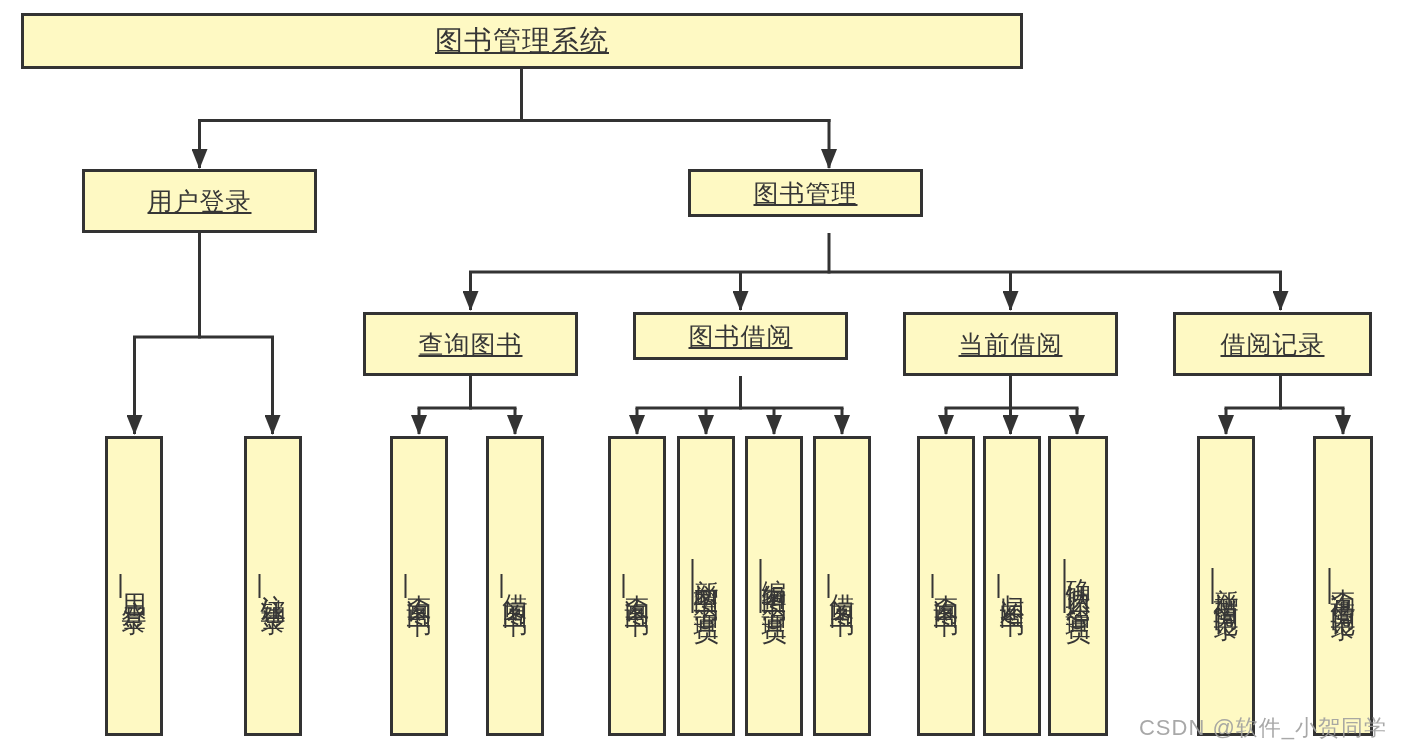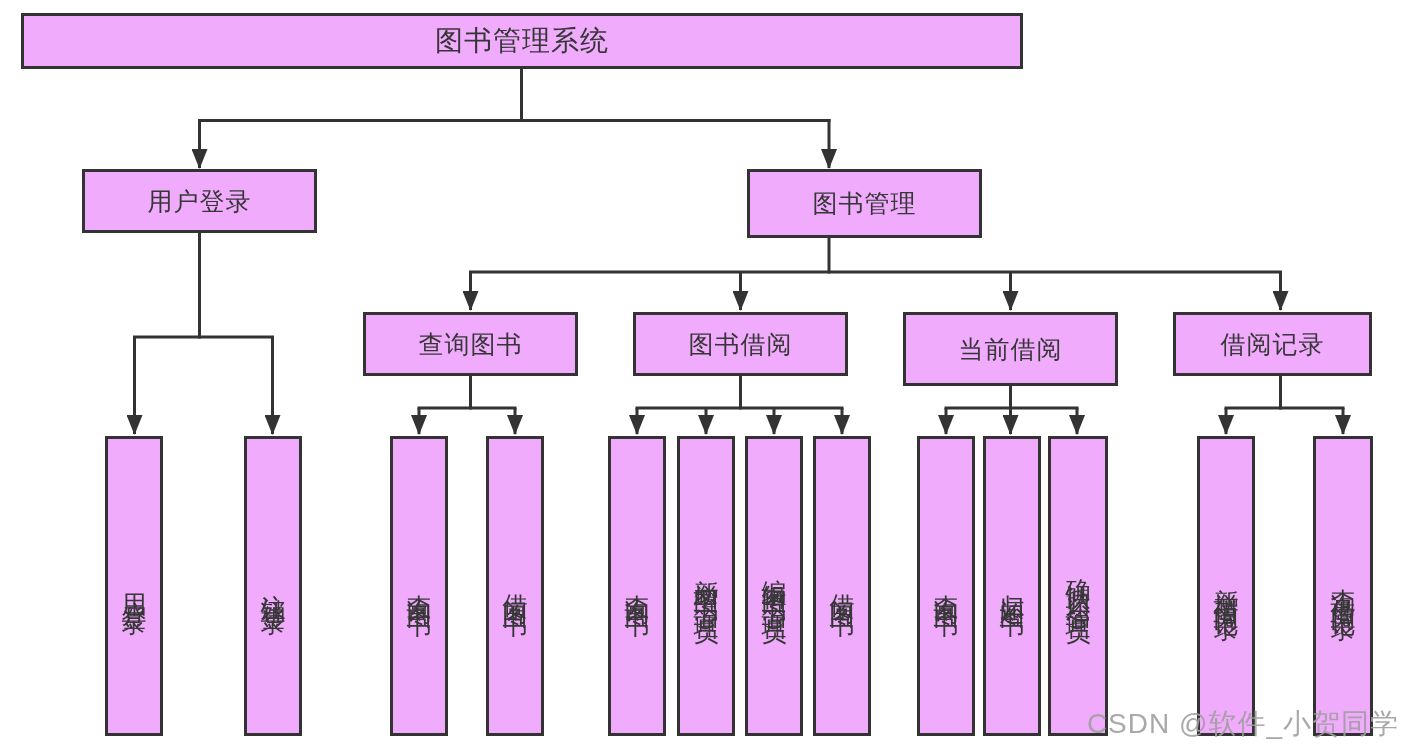--- a/index.html
+++ b/index.html
@@ -10,42 +10,43 @@
     background: #ffffff;
     font-family: "Liberation Sans", "DejaVu Sans", sans-serif;
     overflow: hidden;
   }
   .wires { position: absolute; left: 0; top: 0; width: 1405px; height: 747px; }
   .wire { stroke: #333333; stroke-width: 3; fill: none; }
   .node {
     position: absolute;
     box-sizing: border-box;
     border: 3px solid #333333;
-    background: #f0abfc;
+    background: #fef9c3;
     color: #363636;
     display: flex;
     align-items: center;
     justify-content: center;
     text-align: center;
+    text-decoration: underline;
   }
   .hnode { font-size: 25px; letter-spacing: 1px; }
   .rootnode { font-size: 28px; letter-spacing: 1px; }
   .vnode { font-size: 25px; }
   .vtext {
     writing-mode: vertical-rl;
     text-orientation: mixed;
     letter-spacing: 6px;
     line-height: 1;
     white-space: nowrap;
   }
   .watermark {
     position: absolute;
-    right: 6px;
+    right: 18px;
     bottom: 4px;
-    font-size: 28px;
+    font-size: 22px;
     color: rgba(158, 158, 158, 0.9);
     letter-spacing: 1px;
     z-index: 5;
     white-space: nowrap;
   }
 </style>
 </head>
 <body>
 
 <div class="stage">
@@ -94,25 +95,25 @@
 
     <path class="wire" d="M1280.5 376 V409.5"></path>
     <path class="wire" d="M1224.5 408 H1344.5"></path>
     <path class="wire" d="M1226 408 V434" marker-end="url(#arw)"></path>
     <path class="wire" d="M1343 408 V434" marker-end="url(#arw)"></path>
   </svg>
 
   <div class="node rootnode" style="left:21px; top:13px; width:1002px; height:56px;">图书管理系统</div>
 
   <div class="node hnode" style="left:82px; top:169px; width:235px; height:64px;">用户登录</div>
-  <div class="node hnode" style="left:747px; top:169px; width:235px; height:69px;">图书管理</div>
+  <div class="node hnode" style="left:688px; top:169px; width:235px; height:48px;">图书管理</div>
 
   <div class="node hnode" style="left:363px; top:312px; width:215px; height:64px;">查询图书</div>
-  <div class="node hnode" style="left:633px; top:312px; width:215px; height:64px;">图书借阅</div>
-  <div class="node hnode" style="left:903px; top:312px; width:215px; height:74px;">当前借阅</div>
+  <div class="node hnode" style="left:633px; top:312px; width:215px; height:48px;">图书借阅</div>
+  <div class="node hnode" style="left:903px; top:312px; width:215px; height:64px;">当前借阅</div>
   <div class="node hnode" style="left:1173px; top:312px; width:199px; height:64px;">借阅记录</div>
 
   <div class="node vnode" style="left:105px; top:436px; width:58px; height:300px;">
     <span class="vtext">用户登录</span>
   </div>
   <div class="node vnode" style="left:244px; top:436px; width:58px; height:300px;">
     <span class="vtext">注销登录</span>
   </div>
 
   <div class="node vnode" style="left:390px; top:436px; width:58px; height:300px;">

